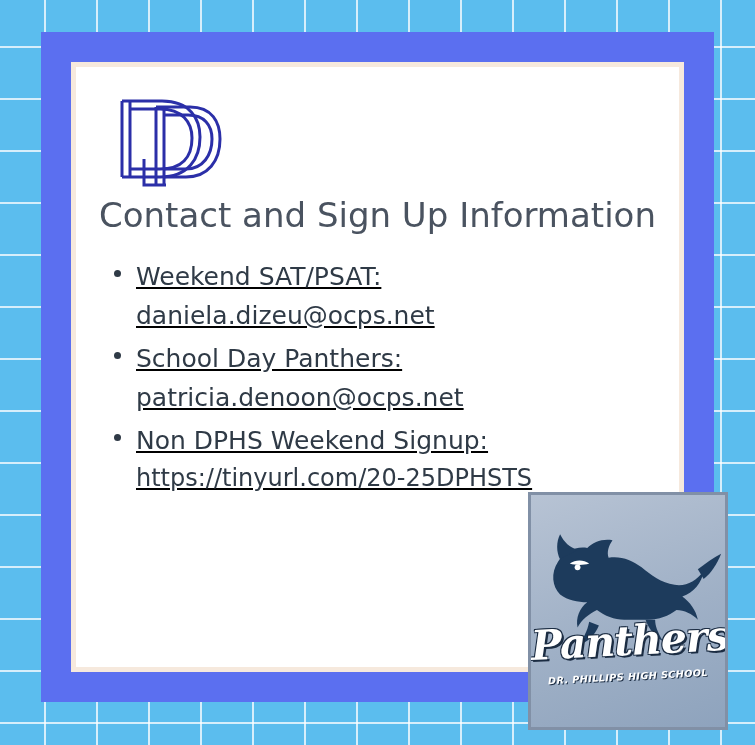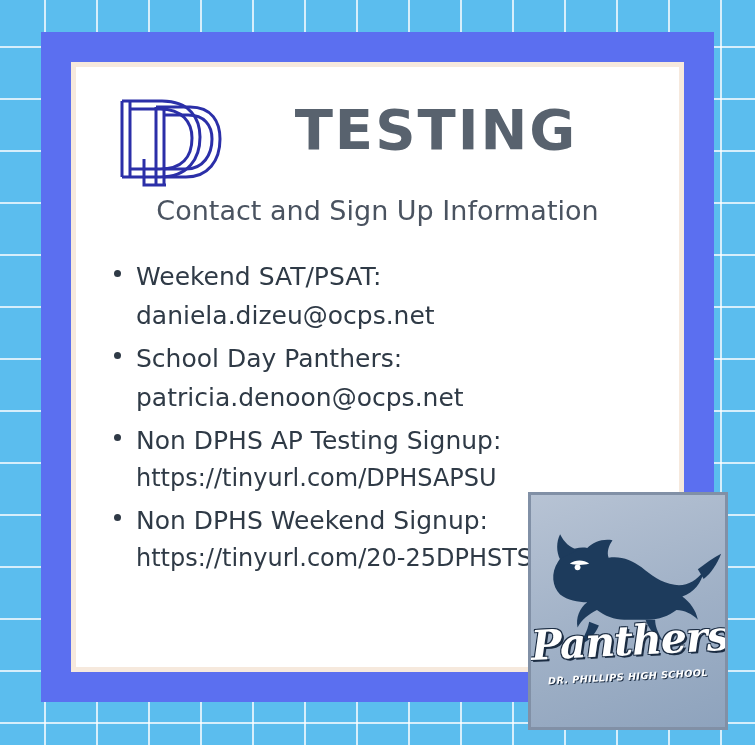--- a/index.html
+++ b/index.html
@@ -77,34 +77,35 @@
     letter-spacing: 2px;
     color: #58626e;
     font-family: "DejaVu Sans", sans-serif;
   }
   .subtitle {
     position: absolute;
     left: 0;
     right: 0;
     top: 128px;
     text-align: center;
-    font-size: 27px;
+    font-size: 34px;
     color: #4a5360;
     font-family: "DejaVu Sans", sans-serif;
   }
 
   
   ul.items {
     position: absolute;
     left: 18px;
     top: 190px;
     right: 14px;
     margin: 0;
     padding: 0 0 0 42px;
     list-style: none;
+    text-decoration: underline;
   }
   ul.items li {
     position: relative;
     font-size: 25px;
     line-height: 1.56;
     color: #2f3a46;
     font-family: "DejaVu Sans", sans-serif;
     margin-bottom: 4px;
   }
   ul.items li .bullet {
@@ -191,36 +192,30 @@
             <path d="M18 12 L58 12 C86 12 96 30 96 48 C96 70 84 88 56 88 L18 88"></path>
             <path d="M26 20 L56 20 C78 20 88 33 88 49 C88 68 78 80 56 80 L26 80"></path>
             <path d="M52 18 L52 96"></path>
             <path d="M60 18 L60 96"></path>
             <path d="M52 18 L86 18 C108 18 116 33 116 50 C116 72 104 88 82 88 L60 88"></path>
             <path d="M60 26 L84 26 C100 26 108 36 108 50 C108 66 99 80 82 80 L60 80"></path>
             <path d="M40 70 L40 96 L62 96"></path>
           </g>
         </svg>
 
-        <div class="title">TESTING</div>
         <div class="subtitle">Contact and Sign Up Information</div>
 
         <ul class="items">
           <li>
             <span class="bullet"></span>
             <span>Weekend SAT/PSAT: daniela.dizeu@ocps.net</span>
           </li>
           <li>
             <span class="bullet"></span>
             <span>School Day Panthers: patricia.denoon@ocps.net</span>
-          </li>
-          <li>
-            <span class="bullet"></span>
-            <span>Non DPHS AP Testing Signup:</span>
-            <span class="line2">https://tinyurl.com/DPHSAPSU</span>
           </li>
           <li>
             <span class="bullet"></span>
             <span>Non DPHS Weekend Signup:</span>
             <span class="line2">https://tinyurl.com/20-25DPHSTS</span>
           </li>
         </ul>
 
         <div class="panther-badge">
           <svg class="panther-art" viewBox="0 0 200 150">

